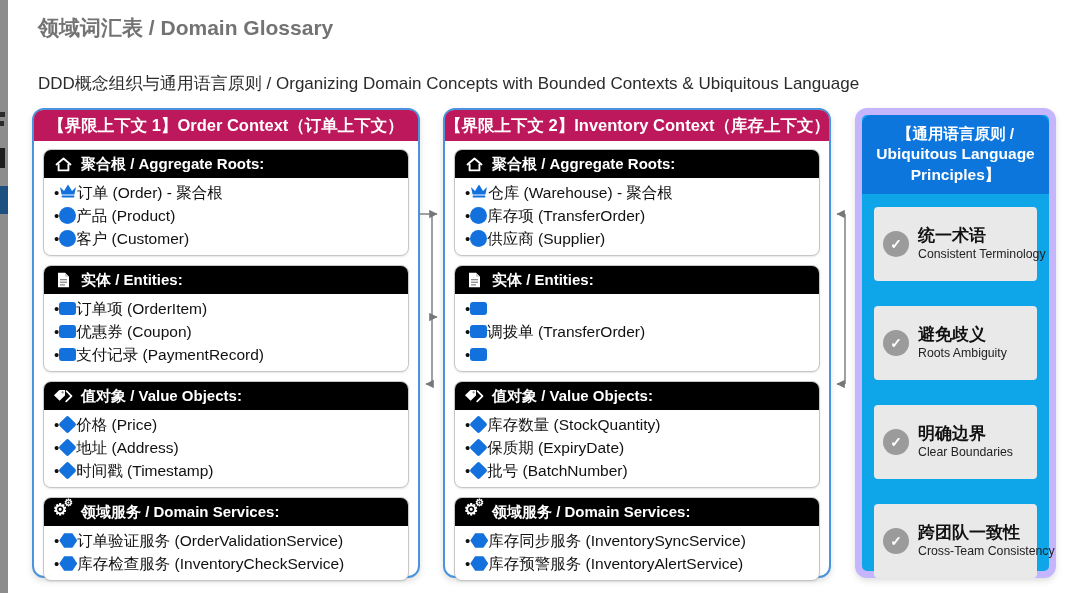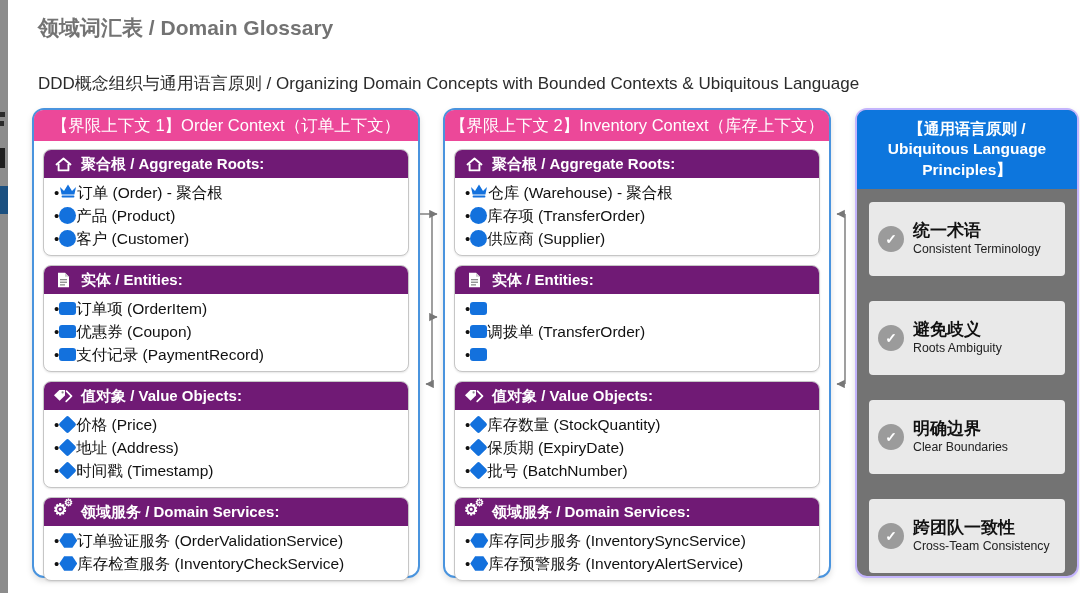--- a/index.html
+++ b/index.html
@@ -18,49 +18,49 @@
 
   
   .title{position:absolute;left:38px;top:14px;font-size:21px;font-weight:bold;color:#737373;}
   .subtitle{position:absolute;left:38px;top:72px;font-size:17px;color:#2b2b2b;}
 
   
   .ctx{position:absolute;top:108px;width:388px;height:470px;background:#fff;
        border:2px solid #4a94de;border-radius:12px;box-sizing:border-box;
        box-shadow:0 3px 6px rgba(0,0,0,.13);}
   #ctx0{left:32px;} #ctx1{left:443px;}
-  .ctx-header{background:#ec4899;color:#fff;text-align:center;font-weight:normal;
+  .ctx-header{background:#be185d;color:#fff;text-align:center;font-weight:bold;
        font-size:16.5px;height:31px;line-height:31px;border-radius:9px 9px 0 0;
        white-space:nowrap;overflow:hidden;}
   .ctx-body{padding:8px 9px 0;display:flex;flex-direction:column;gap:9px;}
   .section{border:1px solid #c6c6c6;border-radius:8px;background:#fff;overflow:hidden;
        box-shadow:0 1px 2px rgba(0,0,0,.10);}
-  .section-header{background:#701a75;color:#fff;font-weight:bold;font-size:15px;
+  .section-header{background:#000000;color:#fff;font-weight:bold;font-size:15px;
        padding:3px 9px;display:flex;align-items:center;gap:8px;height:22px;}
   .section-body{padding:3px 0 5px;}
   .item{display:flex;align-items:center;padding:1px 10px;font-size:15.5px;
        color:#111;line-height:21px;white-space:nowrap;}
   .bullet::before{content:"•";font-size:15px;color:#111;}
 
   
   .ic{flex:0 0 auto;display:inline-block;}
   .ic-circle{width:17px;height:17px;border-radius:50%;background:#1371dd;}
   .ic-square{width:17px;height:13px;border-radius:3px;background:#1371dd;}
   .ic-diamond{width:13px;height:13px;background:#1371dd;transform:rotate(45deg);
        border-radius:2px;margin:0 2px;}
   .ic-hex{width:18px;height:16px;background:#1371dd;
        clip-path:polygon(27% 4%,73% 4%,100% 50%,73% 96%,27% 96%,0% 50%);}
   .sh-icon{display:inline-flex;align-items:center;justify-content:center;width:20px;}
   .gear-wrap{position:relative;width:20px;height:18px;}
   .gear-big{position:absolute;left:0;top:-2px;color:#fff;font-size:16px;line-height:18px;}
   .gear-small{position:absolute;left:11px;top:-5px;color:#fff;font-size:10px;line-height:10px;}
 
   
-  .pr{position:absolute;left:855px;top:108px;width:224px;height:470px;background:#737373;
-      border:2px solid #c4b5fd;border-radius:12px;box-sizing:border-box;
+  .pr{position:absolute;left:855px;top:108px;width:201px;height:470px;background:#0ea5e9;
+      border:7px solid #c4b5fd;border-radius:12px;box-sizing:border-box;
       box-shadow:0 3px 6px rgba(0,0,0,.13);}
   .pr-header{background:#0d76dd;color:#fff;font-weight:bold;text-align:center;
       font-size:15.5px;line-height:1.32;padding:9px 2px;border-radius:9px 9px 0 0;}
   .pr-body{padding:13px 12px 0;display:flex;flex-direction:column;gap:25px;}
   .card{background:#e9e9e9;border-radius:4px;height:74px;display:flex;align-items:center;
       gap:9px;padding:0 6px 0 9px;box-sizing:border-box;}
   .check{width:26px;height:26px;border-radius:50%;background:#9b9b9b;color:#fff;
       display:flex;align-items:center;justify-content:center;
       font-size:14px;font-weight:bold;flex:0 0 auto;}
   .check::before{content:"✓";}

